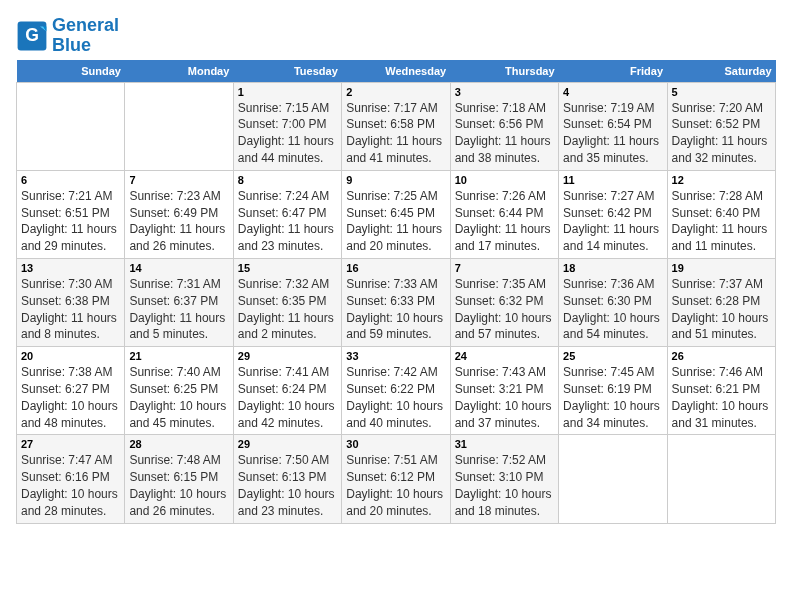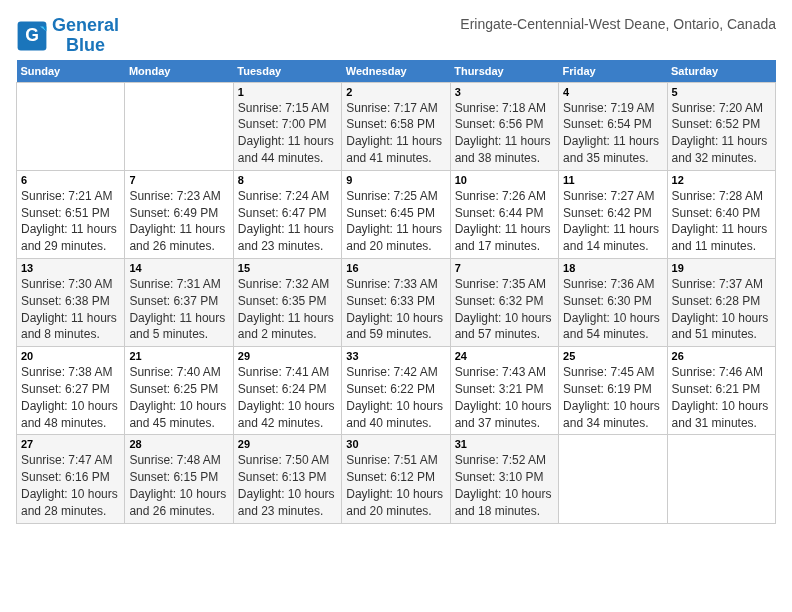--- a/index.html
+++ b/index.html
@@ -19,21 +19,20 @@
     .logo {
       display: flex;
       align-items: center;
       gap: 4px;
     }
     .logo-text {
       font-size: 18px;
       font-weight: bold;
       line-height: 1.1;
       color: #333;
-      text-align: center;
     }
     .logo-text span {
       color: #1a75bb;
     }
     .logo-icon {
       width: 32px;
       height: 32px;
     }
     .title-section {
       text-align: right;
@@ -49,21 +48,21 @@
     }
     table {
       width: 100%;
       border-collapse: collapse;
       font-size: 10px;
     }
     thead th {
       background-color: #3a7ec8;
       color: #fff;
       padding: 5px 4px;
-      text-align: left;
+      text-align: right;
       font-size: 11px;
       font-weight: bold;
     }
     tbody td {
       border: 1px solid #ccc;
       vertical-align: top;
       padding: 3px 4px;
       min-height: 70px;
       height: 80px;
       width: calc(100% / 7);
@@ -99,21 +98,20 @@
       <text x="20" y="26" font-size="22" font-weight="bold" fill="white" text-anchor="middle" font-family="Arial">G</text>
       <polygon points="30,8 38,14 34,8" fill="#4fc3f7"></polygon>
       <polygon points="34,8 38,14 38,8" fill="#0288d1"></polygon>
     </svg>
     <div class="logo-text">
       <div><span>General</span></div>
       <div><span>Blue</span></div>
     </div>
   </div>
   <div class="title-section">
-    <div class="location">Eringate-Centennial-West Deane, Ontario, Canada</div>
   </div>
 </div>
 
 <table>
   <thead>
     <tr>
     <th>Sunday</th>
         <th>Monday</th>
         <th>Tuesday</th>
         <th>Wednesday</th>

